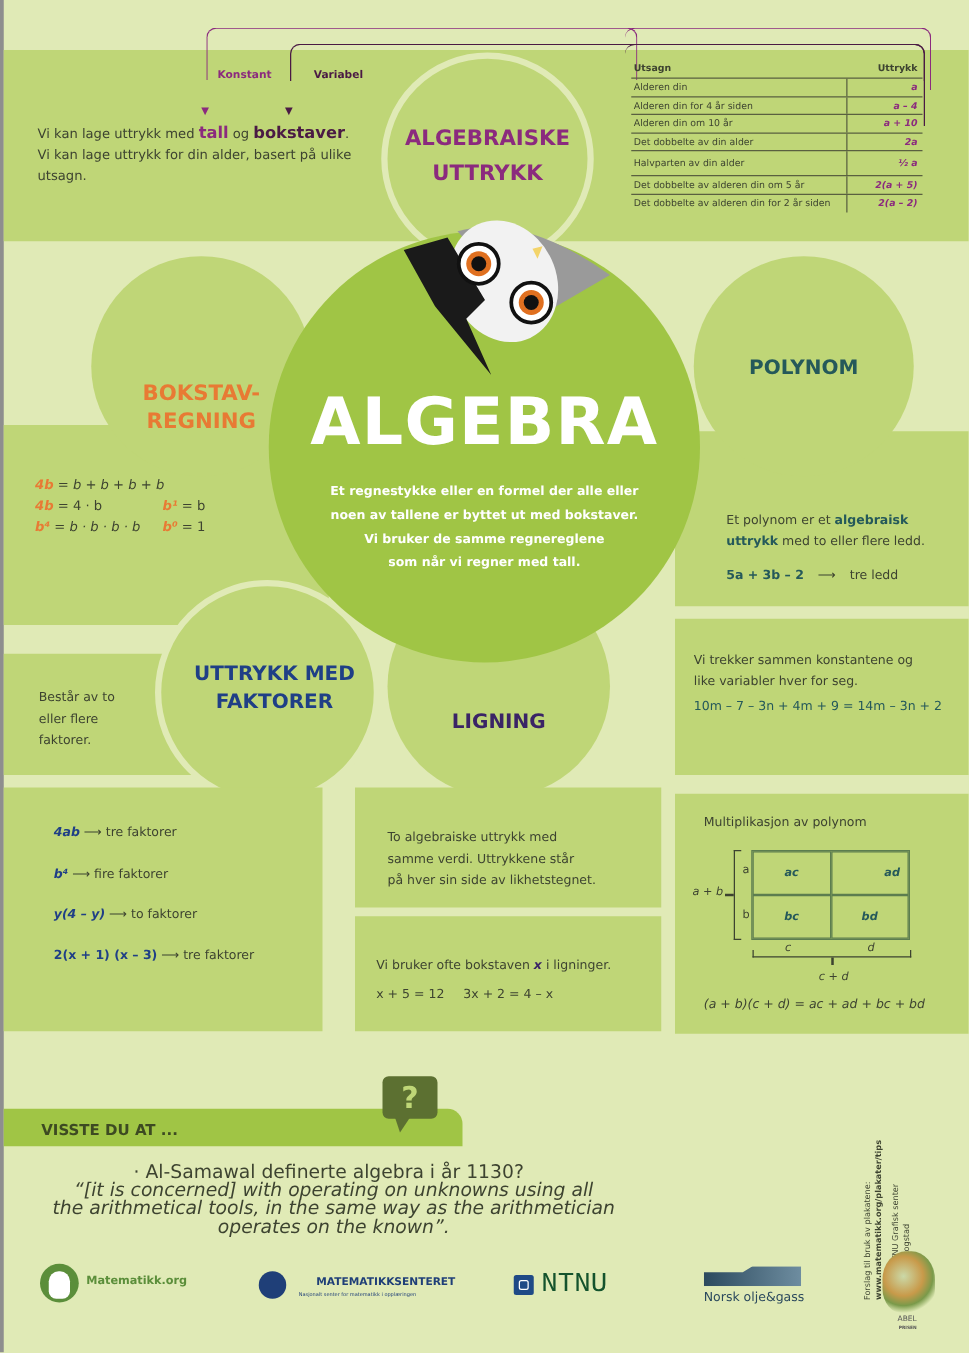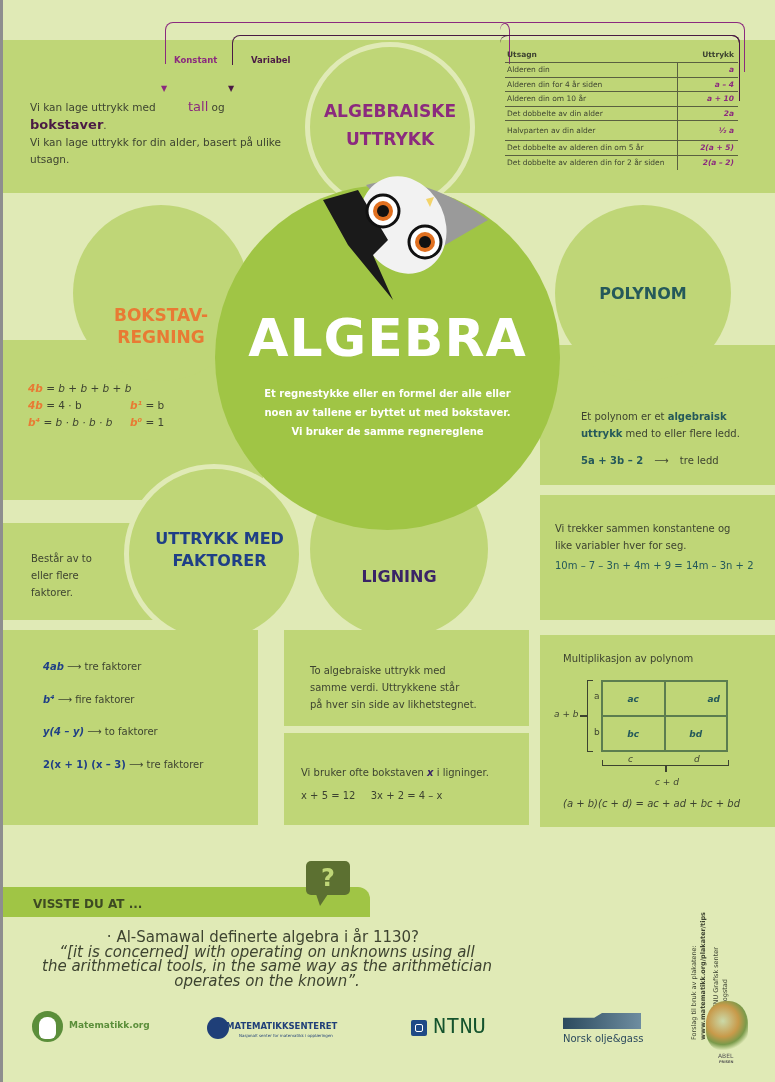--- a/index.html
+++ b/index.html
@@ -55,21 +55,21 @@
 <div class="arrowline" style="left:500px; top:22px; width:245px; height:50px; border-color:#8b2a7e; border-left:none;"></div>
 <div class="arrowline" style="left:232px; top:35px; width:508px; height:30px; border-color:#4a1a44;"></div>
 <div class="arrowline" style="left:500px; top:35px; width:240px; height:66px; border-color:#4a1a44; border-left:none;"></div>
 
 <div class="txt purple" style="left:174px; top:52px; font-size:8.5px; font-weight:bold;">Konstant</div>
 <div class="txt dpurple" style="left:251px; top:52px; font-size:8.5px; font-weight:bold;">Variabel</div>
 <div class="txt purple" style="left:161px; top:80px; font-size:8px;">▼</div>
 <div class="txt dpurple" style="left:228px; top:80px; font-size:8px;">▼</div>
 
 <div class="txt" style="left:30px; top:98px; width:260px; font-size:10.5px;">
-  <span>Vi kan lage uttrykk med </span><span class="purple" style="font-weight:normal;font-size:13px;margin-left:29px;">tall</span><span> og </span><span class="dpurple" style="font-weight:bold;font-size:13px;">bokstaver</span><span>.</span><br>
+  <span>Vi kan lage uttrykk med </span><span class="purple" style="font-weight:bold;font-size:13px;">tall</span><span> og </span><span class="dpurple" style="font-weight:bold;font-size:13px;">bokstaver</span><span>.</span><br>
   <span>Vi kan lage uttrykk for din alder, basert på ulike utsagn.</span>
 </div>
 
 <div class="circle ring" style="left:305px; top:42px; width:170px; height:170px;"></div>
 <div class="title purple" style="left:305px; top:100px; width:170px; font-size:17px;">
   <div>ALGEBRAISKE</div>
   <div style="margin-top:6px;">UTTRYKK</div>
 </div>
 
 <div class="utable">
@@ -211,20 +211,21 @@
   <circle cx="107" cy="67" r="10" fill="#e07020"></circle>
   <circle cx="107" cy="67" r="6" fill="#111"></circle>
   <polygon points="108,24 116,22 112,32" fill="#f3d46a"></polygon>
 </svg>
 
 <div class="title" style="left:215px; top:305px; width:345px; font-size:52px; color:#fff; letter-spacing:1px;">ALGEBRA</div>
 <div class="title" style="left:230px; top:384px; width:315px; font-size:10px; color:#fff; line-height:19px;">
   <div>Et regnestykke eller en formel der alle eller</div>
   <div>noen av tallene er byttet ut med bokstaver.</div>
   <div>Vi bruker de samme regnereglene</div>
+  <div>som når vi regner med tall.</div>
 </div>
 
 <div class="visste-bar"></div>
 <div class="qbubble">?</div>
 <div class="qtail"></div>
 <div class="txt" style="left:33px; top:896px; font-size:12px; font-weight:bold; color:#3d4a22;">VISSTE DU AT ...</div>
 <div class="txt" style="left:34px; top:930px; font-size:15px; line-height:14.5px;text-align:center;">
   <div>· Al-Samawal definerte algebra i år 1130?</div>
   <div style="padding-left:8px; font-style:italic;">“[it is concerned] with operating on unknowns using all</div>
   <div style="padding-left:8px; font-style:italic;">the arithmetical tools, in the same way as the arithmetician</div>
@@ -237,21 +238,21 @@
   <div style="margin-top:4px;">Design: NTNU Grafisk senter</div>
   <div>v/Maiken Skogstad</div>
 </div>
 
 <div style="position:absolute; left:32px; top:1011px; width:31px; height:31px; border-radius:50%; background:#5b8e3a;">
   <div style="position:absolute; left:7px; top:6px; width:17px; height:22px; border-radius:8px 8px 6px 6px; background:#fff;"></div>
 </div>
 <div class="logo-text" style="left:69px; top:1020px; font-size:9px; color:#5b8e3a;">Matematikk.org</div>
 
 <div style="position:absolute; left:207px; top:1017px; width:22px; height:22px; border-radius:50%; background:#1f3f78;"></div>
-<div class="logo-text" style="left:226px; top:1021px; font-size:8.5px; color:#1f3f78;">MATEMATIKKSENTERET</div>
+<div class="logo-text" style="left:253px; top:1021px; font-size:8.5px; color:#1f3f78;">MATEMATIKKSENTERET</div>
 <div class="logo-text" style="left:239px; top:1033px; font-size:4px; font-weight:normal; color:#1f3f78;">Nasjonalt senter for matematikk i opplæringen</div>
 
 <div style="position:absolute; left:411px; top:1020px; width:16px; height:16px; background:#1f4a86; border-radius:2px;">
   <div style="position:absolute; left:4px; top:4px; width:8px; height:8px; border:1.5px solid #fff; border-radius:2px;"></div>
 </div>
 <div class="logo-text" style="left:433px; top:1015px; font-size:22px; font-weight:normal; font-family:Liberation Mono, monospace; color:#14532d;">NTNU</div>
 
 <div style="position:absolute; left:563px; top:1013px; width:78px; height:16px; background:linear-gradient(90deg,#2c4a5e,#6e8da0); clip-path:polygon(0 30%,40% 30%,50% 0,100% 0,100% 100%,0 100%);"></div>
 <div class="logo-text" style="left:563px; top:1033px; font-size:10px; font-weight:normal; color:#2c4a5e;">Norsk olje&amp;gass</div>
 

